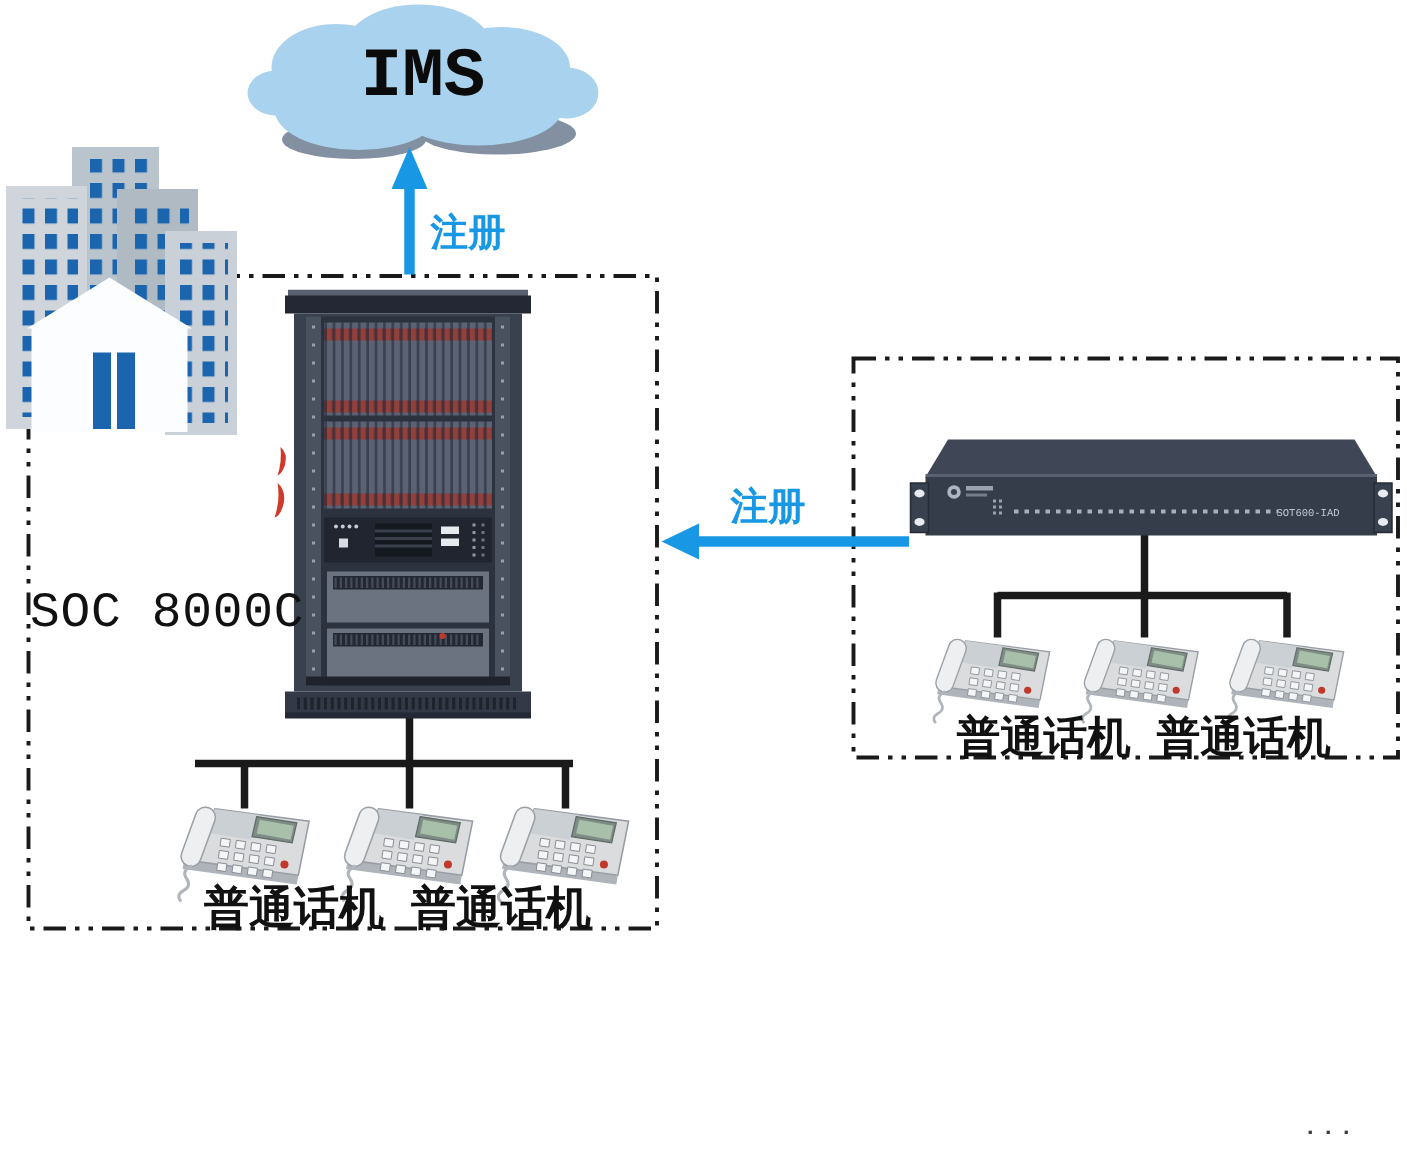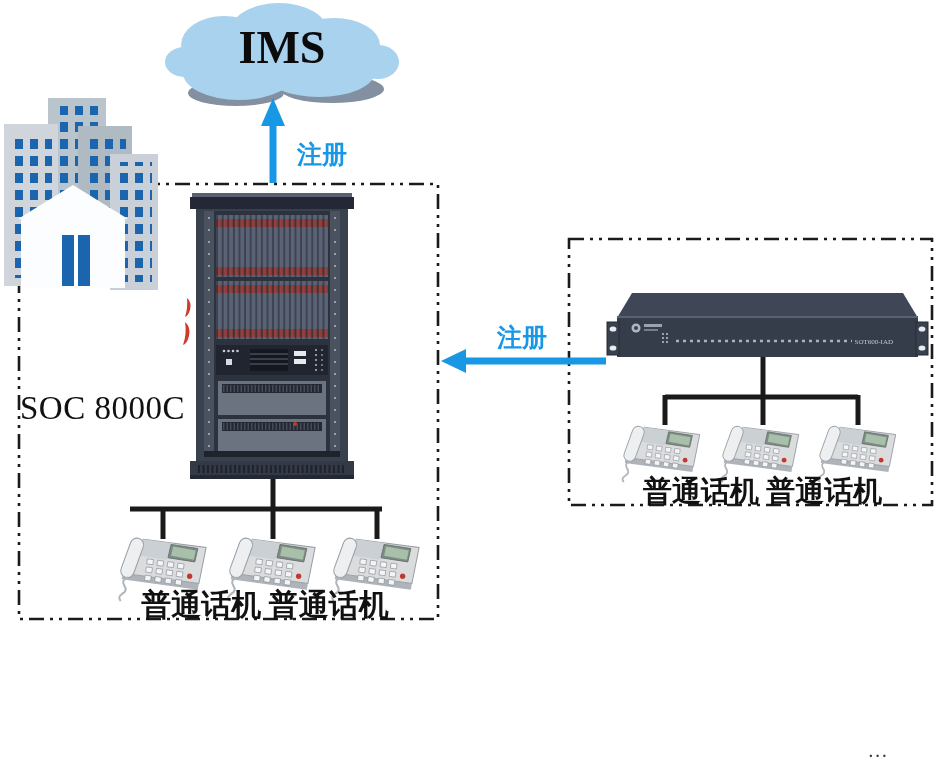--- a/index.html
+++ b/index.html
@@ -2,24 +2,24 @@
 <html style="--accent_blue: #1898E4; --line_black: #1A1A1A; --cloud_fill: #A9D2EE; --cloud_shadow: #8290A2; --window_blue: #1B65AE; --rack_body: #3A414E; --device_body: #353C4A; --card_red: #93403C; --text_black: #111111;"><head>
 <meta charset="utf-8">
 <style>
   :root{
     --accent_blue:#1898E4; --line_black:#1A1A1A; --cloud_fill:#A9D2EE;
     --cloud_shadow:#8290A2; --window_blue:#1B65AE; --rack_body:#3A414E;
     --device_body:#353C4A; --card_red:#93403C; --text_black:#111111;
   }
   html,body{margin:0;padding:0;background:#fff;}
   #canvas{position:relative;width:938px;height:770px;background:#ffffff;overflow:hidden;
-          font-family:Liberation Serif, serif;}
+          font-family:Liberation Mono, monospace;}
   .abs{position:absolute;}
   .lbl{position:absolute;color:var(--text_black);white-space:nowrap;}
-  .lbl-blue{position:absolute;color:var(--accent_blue);font-weight:700;white-space:nowrap;margin-left:10px;}
+  .lbl-blue{position:absolute;color:var(--accent_blue);font-weight:700;white-space:nowrap;}
   #soc-title{left:20px;top:390px;font-size:33px;letter-spacing:0.5px;}
   #iad-title{left:664px;top:247px;font-size:40px;letter-spacing:1px;}
   #left-phones-label{left:120px;top:585px;width:290px;text-align:center;font-size:30px;font-weight:700;}
   #right-phones-label{left:635px;top:472px;width:255px;text-align:center;font-size:29px;font-weight:700;}
   #register-up-label{left:287px;top:138px;font-size:25px;}
   #register-left-label{left:487px;top:321px;font-size:25px;}
   #footer-ellipsis{left:869px;top:744px;font-size:15px;font-weight:700;letter-spacing:3px;color:#3a3a3a;}
   .phone-slot{position:absolute;}
   .phone-slot.lg{width:104px;height:72px;}
   .phone-slot.sm{width:96px;height:64px;}

